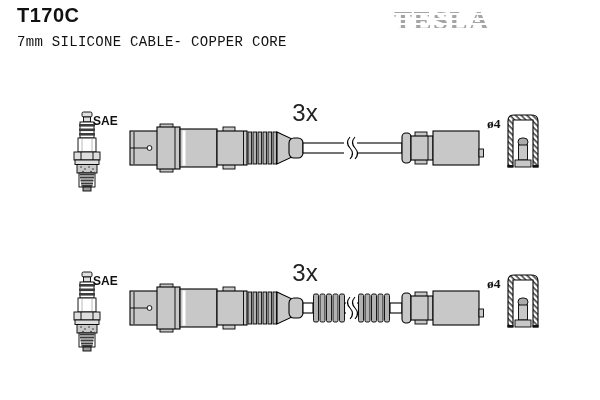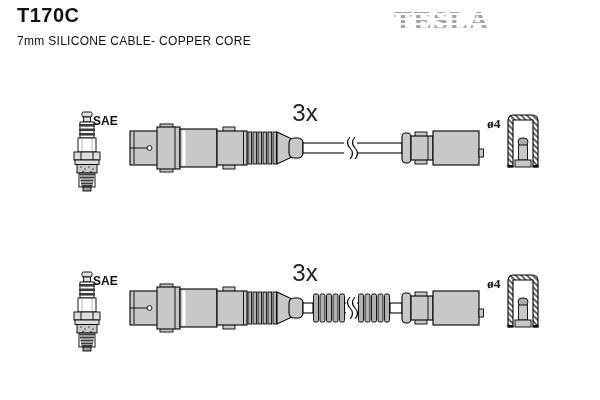--- a/index.html
+++ b/index.html
@@ -6,21 +6,21 @@
   body{
     width:600px;height:400px;position:relative;overflow:hidden;
     background:#ffffff;font-family:"Liberation Sans",sans-serif;
   }
   .title{
     position:absolute;left:17px;top:4px;
     font-size:20px;font-weight:700;letter-spacing:.5px;color:#111;
   }
   .subtitle{
     position:absolute;left:17px;top:34px;
-    font-size:12px;letter-spacing:.3px;color:#111;white-space:nowrap;
+    font-size:14px;letter-spacing:.3px;color:#111;white-space:nowrap;font-family:Liberation Mono, monospace;
   }
   .logo{position:absolute;left:394px;top:9px;height:25px;}
   .logo-text{
     display:block;font-family:"Liberation Serif",serif;font-weight:700;
     font-size:27px;line-height:25px;letter-spacing:1.5px;
     color:var(--logo-gray);transform:scaleY(.95);transform-origin:top left;
   }
   .logo-stripes{
     position:absolute;left:-2px;right:-2px;top:1px;bottom:-2px;
     background:repeating-linear-gradient(to bottom,transparent 0 3px,#fff 3px 5px);

